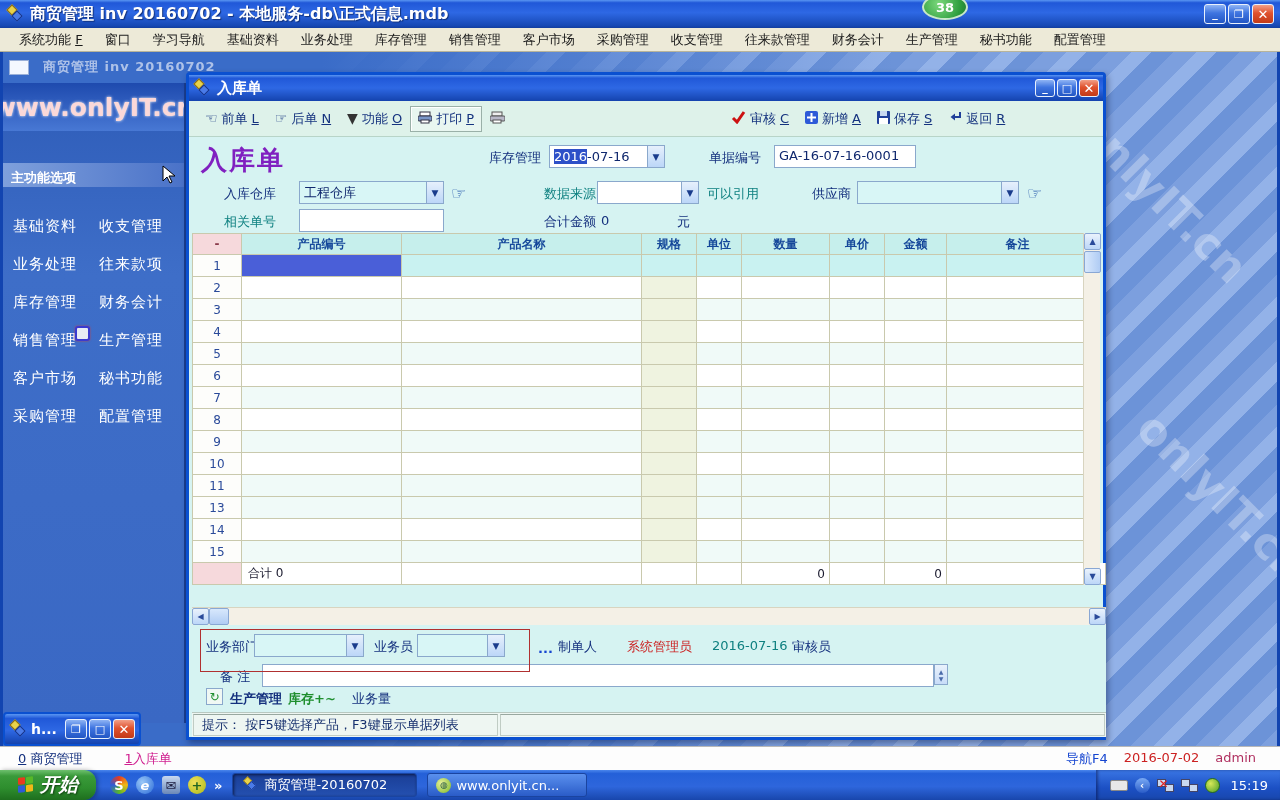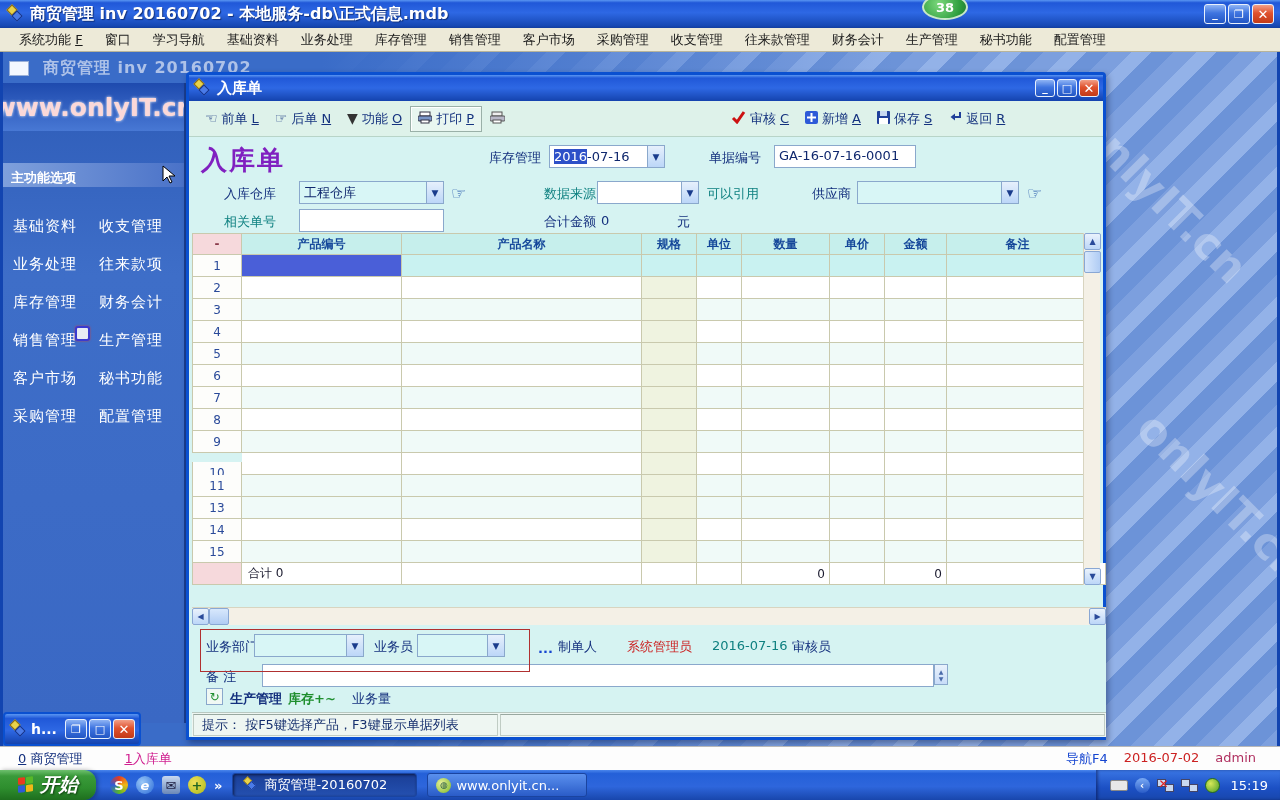--- a/index.html
+++ b/index.html
@@ -35,21 +35,21 @@
   
   .mdi { position:absolute; left:0; top:52px; width:1280px; height:694px;
     background:
       linear-gradient(90deg,#3A6CC8 0%,#3A6CC8 25%,rgba(58,108,200,0) 70%),
       repeating-linear-gradient(135deg,#7C9FDE 0 16px,#93B2E8 16px 30px,#6C93D8 30px 46px);
     border-left:3px solid #1244B0; border-right:3px solid #1244B0; overflow:hidden; }
   .watermark { position:absolute; color:rgba(255,255,255,0.30); font-size:44px; font-weight:bold;
     transform:rotate(45deg); white-space:nowrap; pointer-events:none; }
   .inactive-title { position:absolute; left:6px; top:6px; display:flex; align-items:center; gap:14px; }
   .inactive-title .box { width:20px; height:15px; background:#F4F8FF; border:1px solid #9AB0D8; }
-  .inactive-title .txt { color:#AEC2E8; font-weight:bold; font-size:16px; letter-spacing:1px; }
+  .inactive-title .txt { color:#AEC2E8; font-weight:bold; font-size:13px; letter-spacing:1px; }
 
   
   .sidebar { position:absolute; left:0; top:31px; width:183px; height:640px;
     background:linear-gradient(180deg,#2E5CB8 0%,#3E6EC8 30%,#3A68C4 100%);
     border-right:2px solid #1B3E90; }
   .site-banner { height:48px; display:flex; align-items:center; justify-content:center;
     background:linear-gradient(180deg,#1E4AAE,#4878D4); color:#FBD8D8; font-size:25px; font-weight:bold;
     text-shadow:0 0 3px #fff; white-space:nowrap; overflow:hidden; }
   .func-header { margin-top:32px; height:24px; display:flex; align-items:flex-end; padding:0 8px;
     background:linear-gradient(90deg,#7FA0DC,#4A72C8); color:#fff; font-weight:bold; position:relative; }
@@ -478,21 +478,21 @@
             <div class="tcell" style="width: 160px;"></div>
             <div class="tcell" style="width: 240px;"></div>
             <div class="tcell spec" style="width: 55px;"></div>
             <div class="tcell" style="width: 45px;"></div>
             <div class="tcell" style="width: 88px;"></div>
             <div class="tcell" style="width: 55px;"></div>
             <div class="tcell" style="width: 62px;"></div>
             <div class="tcell" style="width: 142px;"></div>
           </div>
           <div class="trow even">
-            <div class="tcell rowno" style="width: 50px; margin-top: 9px;">10</div>
+            <div class="tcell rowno" style="width: 50px;">10</div>
             <div class="tcell" style="width: 160px;"></div>
             <div class="tcell" style="width: 240px;"></div>
             <div class="tcell spec" style="width: 55px;"></div>
             <div class="tcell" style="width: 45px;"></div>
             <div class="tcell" style="width: 88px;"></div>
             <div class="tcell" style="width: 55px;"></div>
             <div class="tcell" style="width: 62px;"></div>
             <div class="tcell" style="width: 142px;"></div>
           </div>
           <div class="trow odd">
@@ -573,21 +573,21 @@
         <div class="combo cyan" style="left:225px;top:9px;width:88px;">
           <span class="val"></span>
           <span class="arrow">▼</span>
         </div>
         <span class="dots-btn" style="left:346px;top:16px;">...</span>
         <span class="lab" style="left:366px;top:13px;">制单人</span>
         <span class="lab" style="left:435px;top:13px;color:#CC2222;">系统管理员</span>
         <span class="lab teal" style="left:520px;top:13px;">2016-07-16</span>
         <span class="lab" style="left:600px;top:13px;">审核员</span>
 
-        <span class="lab" style="left:14px;top:43px;text-align:right;">备  注</span>
+        <span class="lab" style="left:28px;top:43px;text-align:right;">备  注</span>
         <div class="tinput" style="left:70px;top:39px;width:672px;"></div>
         <div class="spin" style="left:742px;top:39px;">
             <span>▲</span>
             <span>▼</span>
           </div>
 
         <div class="icon-btn" style="left:14px;top:63px;">↻</div>
         <span class="lab" style="left:38px;top:65px;font-weight:bold;">生产管理</span>
         <span class="lab" style="left:96px;top:65px;color:#1E8E2E;font-weight:bold;">库存+~</span>
         <span class="lab" style="left:160px;top:65px;">业务量</span>

